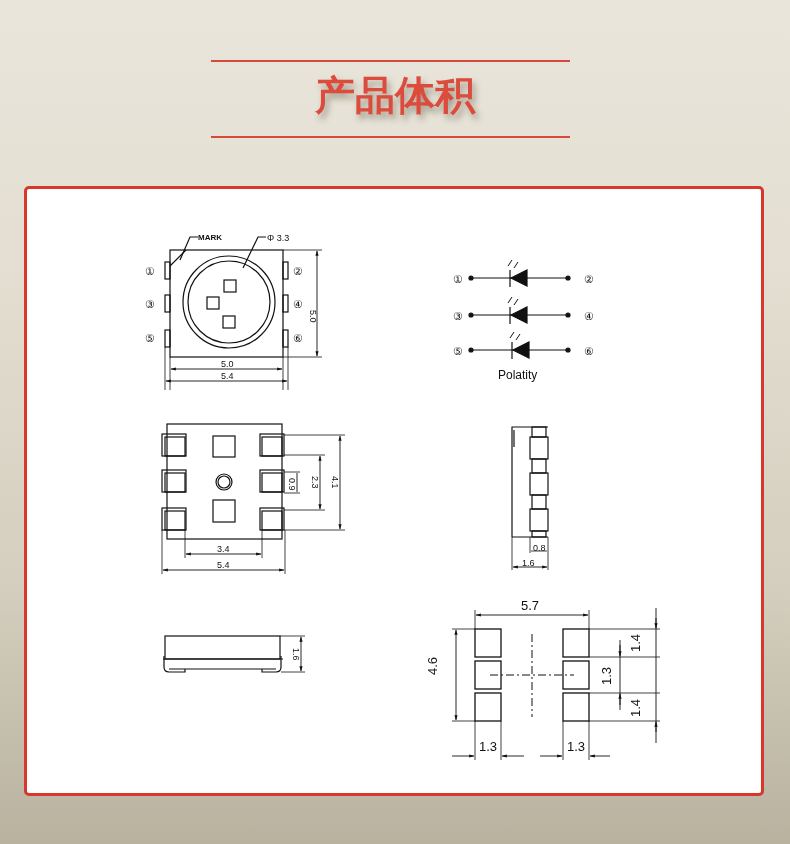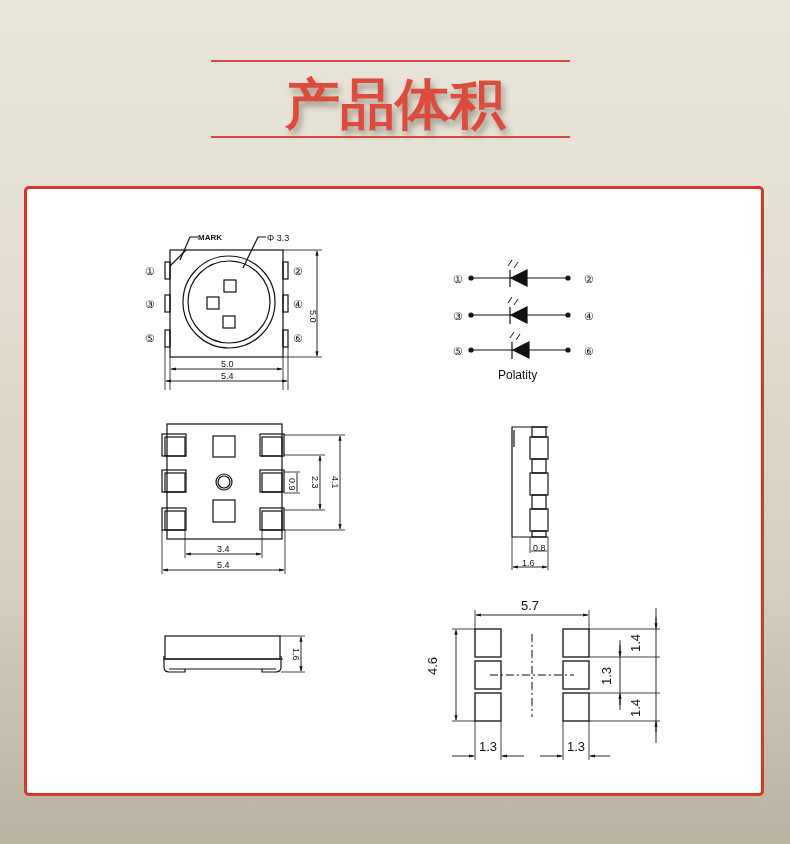--- a/index.html
+++ b/index.html
@@ -4,21 +4,21 @@
 <style>
   html, body { margin: 0; padding: 0; }
   body {
     width: 790px; height: 844px; position: relative; overflow: hidden;
     background: linear-gradient(to bottom, #e9e5db 0%, #e4dfd2 30%, #d4cebe 70%, #b9b29f 100%);
     font-family: "Liberation Sans", sans-serif;
   }
   .rule { position: absolute; left: 211px; width: 359px; height: 2px; background: #d64a3c; }
   .title {
     position: absolute; left: 0; width: 790px; top: 68px; text-align: center;
-    font-family: "DejaVu Sans", sans-serif; font-weight: bold; font-size: 55px;
+    font-family: "DejaVu Sans", sans-serif; font-weight: bold; font-size: 40px;
     color: #dd4b3c; letter-spacing: 0px;
     text-shadow: 3px 5px 6px rgba(80,70,50,0.45);
   }
   .panel {
     position: absolute; left: 24px; top: 186px; width: 740px; height: 610px;
     background: #ffffff; border: 3px solid #d8372b; border-radius: 5px; box-sizing: border-box;
   }
   svg.drawing { position: absolute; left: 0; top: 0; }
   svg text { font-family: "Liberation Sans", sans-serif; }
 </style>

